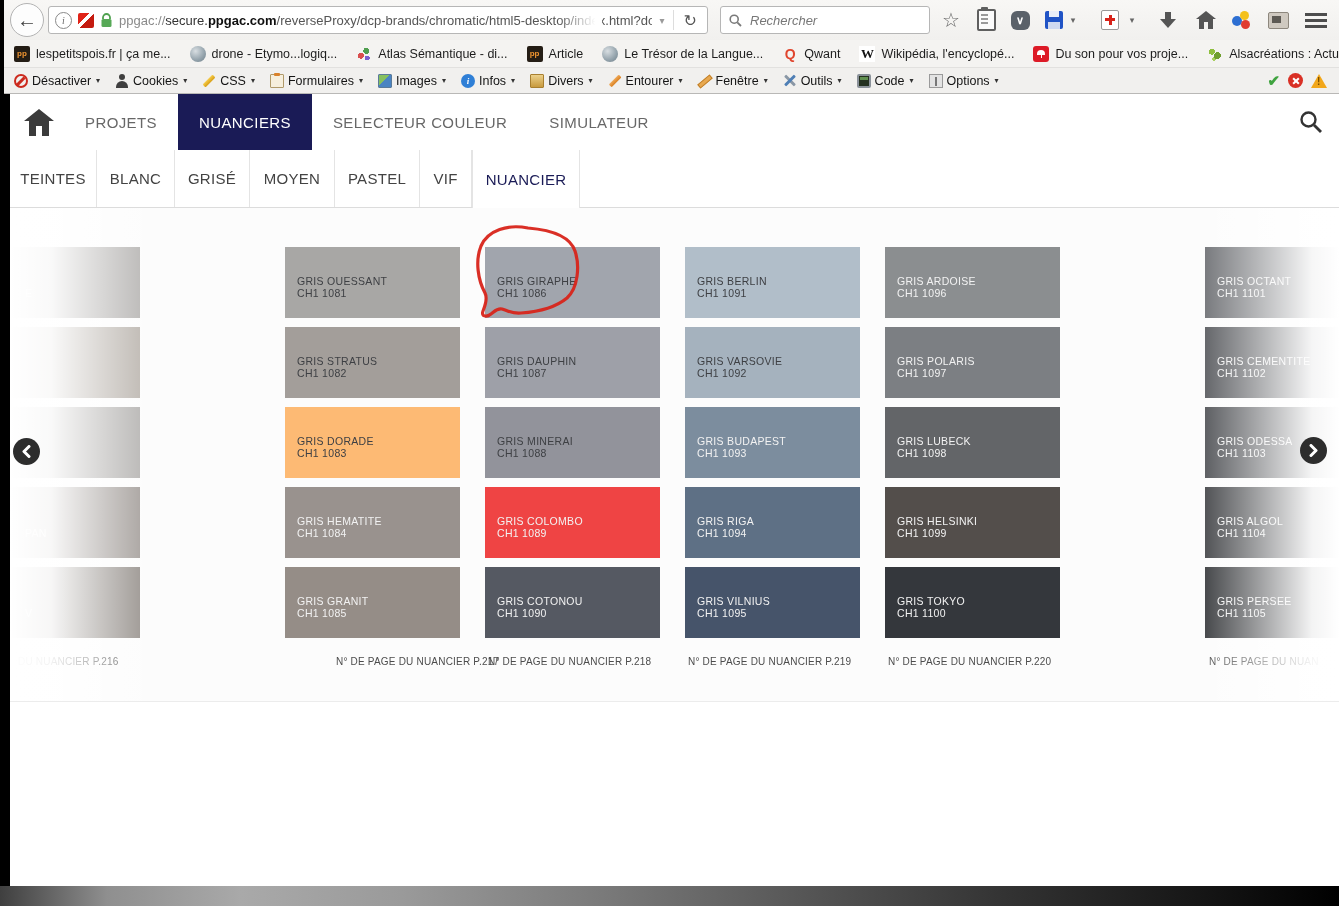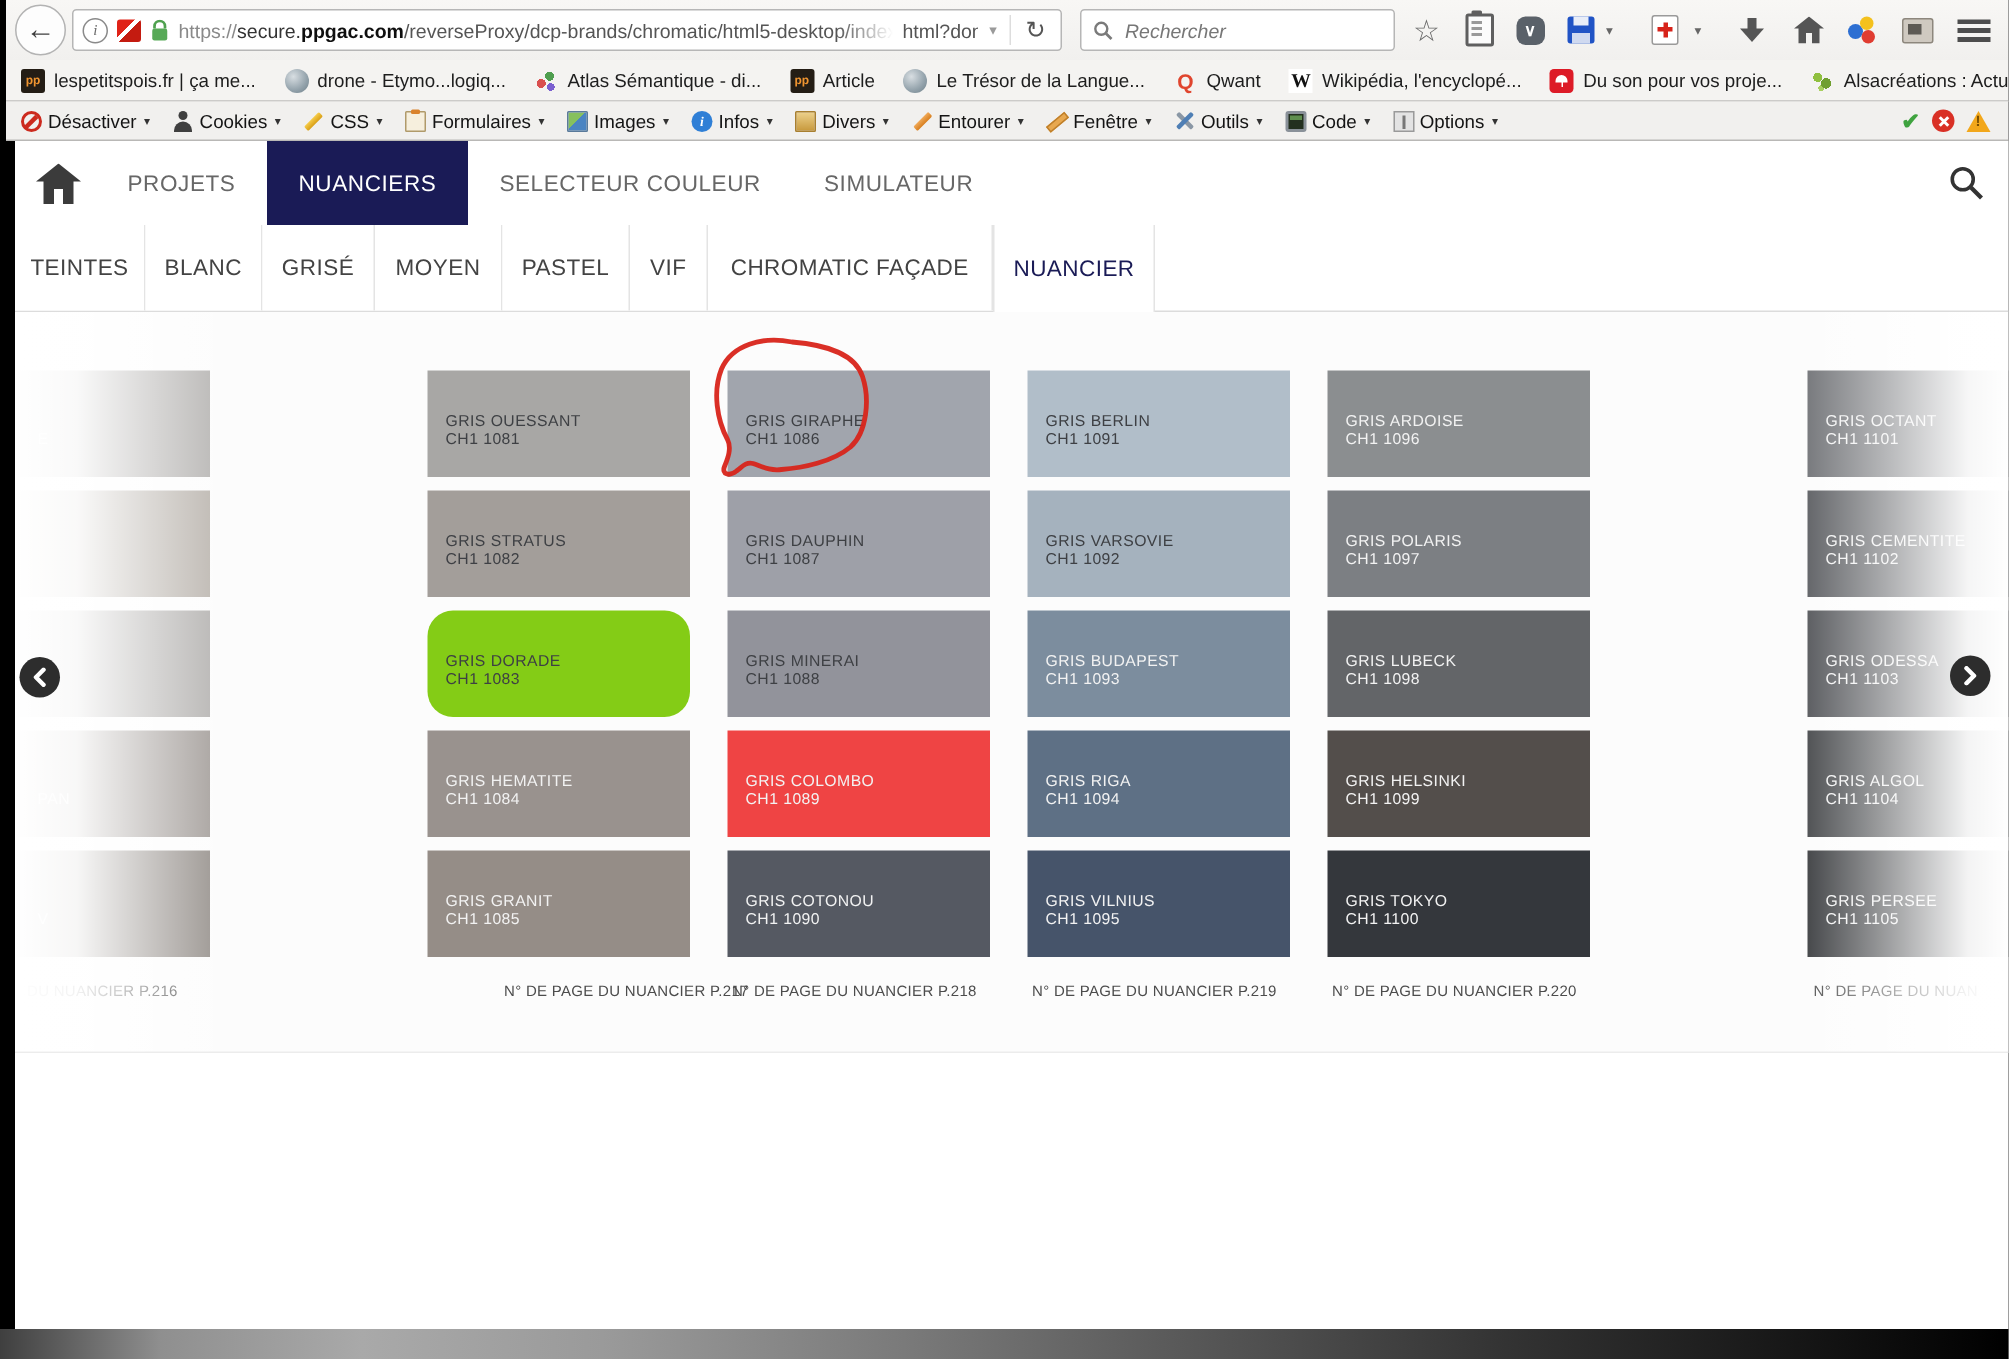--- a/index.html
+++ b/index.html
@@ -142,21 +142,21 @@
     <div id="back-btn">←</div>
 
     <div id="urlbar">
       <span class="ident-info">i</span>
       <span class="ident-ext"></span>
       <svg class="padlock" width="13" height="15" viewBox="0 0 13 15">
         <path d="M3 6 V4.5 a3.5 3.5 0 0 1 7 0 V6" fill="none" stroke="#4fa14f" stroke-width="1.8"></path>
         <rect x="1.5" y="6" width="10" height="8" rx="1.5" fill="#57a957"></rect>
       </svg>
       <span id="url-text">
-        <span class="scheme">https://</span><span class="sub">secure.</span><span class="domain">ppgac.com</span><span class="path">/reverseProxy/dcp-brands/chromatic/html5-desktop/index.html?domain=</span>
+        <span class="scheme">ppgac://</span><span class="sub">secure.</span><span class="domain">ppgac.com</span><span class="path">/reverseProxy/dcp-brands/chromatic/html5-desktop/index.html?domain=</span>
         <span id="url-fade"></span>
       </span>
       <span class="url-caret">▾</span>
       <span class="url-div"></span>
       <span class="reload">↻</span>
     </div>
 
     <div id="searchbox">
       <svg width="13" height="13" viewBox="0 0 13 13">
         <circle cx="5.2" cy="5.2" r="4" fill="none" stroke="#7a7a7a" stroke-width="1.6"></circle>
@@ -340,21 +340,20 @@
     </svg>
   </div>
 
   <div id="tabbar">
       <div class="tab" style="width: 87px;">TEINTES</div>
       <div class="tab" style="width: 78px;">BLANC</div>
       <div class="tab" style="width: 75px;">GRISÉ</div>
       <div class="tab" style="width: 85px;">MOYEN</div>
       <div class="tab" style="width: 85px;">PASTEL</div>
       <div class="tab" style="width: 52px;">VIF</div>
-      <div class="tab" style="width: 190px;">CHROMATIC FAÇADE</div>
       <div class="tab active" style="width: 108px;">NUANCIER</div>
       <div class="tab-fill"></div>
     </div>
 
   <div id="panel">
     <div id="cols">
         <div class="col col-edge-left" style="left: -45px;">
           <div class="sw txt-light" style="top: 39px; background: rgb(177, 175, 173);">
             <div class="nm">E</div>
             <div class="cd"></div>
@@ -379,21 +378,21 @@
         <div class="plabel" style="left: 8px;">DU NUANCIER P.216</div>
         <div class="col" style="left: 275px;">
           <div class="sw txt-dark" style="top: 39px; background: rgb(168, 167, 165);">
             <div class="nm">GRIS OUESSANT</div>
             <div class="cd">CH1 1081</div>
           </div>
           <div class="sw txt-dark" style="top: 119px; background: rgb(163, 158, 154);">
             <div class="nm">GRIS STRATUS</div>
             <div class="cd">CH1 1082</div>
           </div>
-          <div class="sw txt-dark" style="top: 199px; background: #84cc16; border-radius: 17px;">
+          <div class="sw txt-dark" style="top: 199px; background: #fdba74;">
             <div class="nm">GRIS DORADE</div>
             <div class="cd">CH1 1083</div>
           </div>
           <div class="sw txt-light" style="top: 279px; background: rgb(153, 146, 142);">
             <div class="nm">GRIS HEMATITE</div>
             <div class="cd">CH1 1084</div>
           </div>
           <div class="sw txt-light" style="top: 359px; background: rgb(149, 141, 135);">
             <div class="nm">GRIS GRANIT</div>
             <div class="cd">CH1 1085</div>

